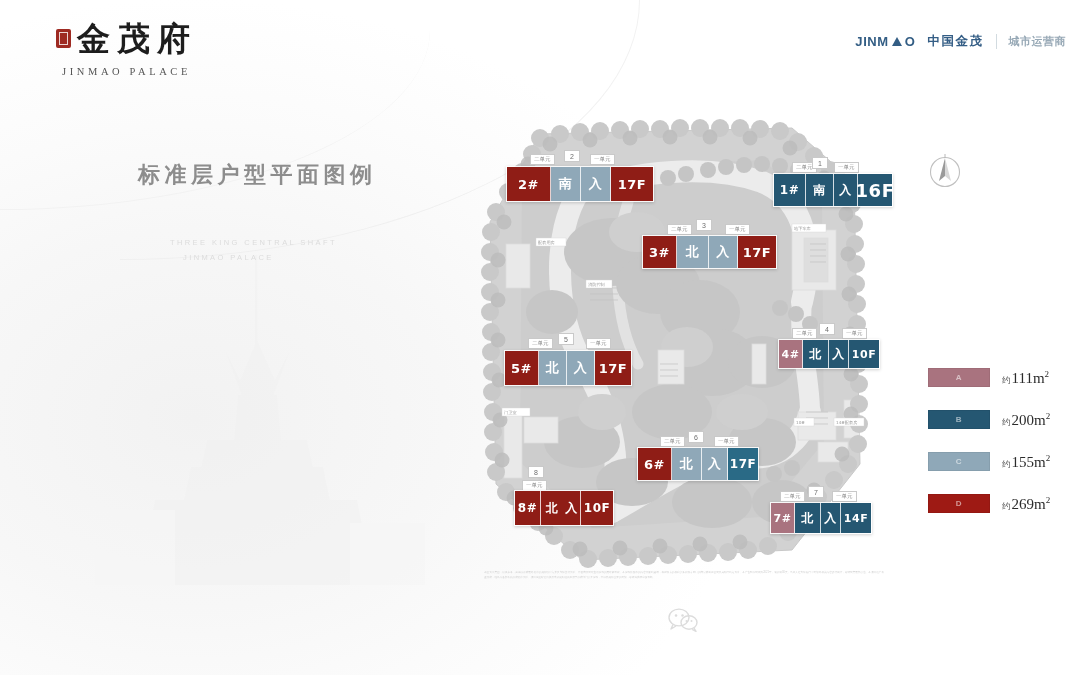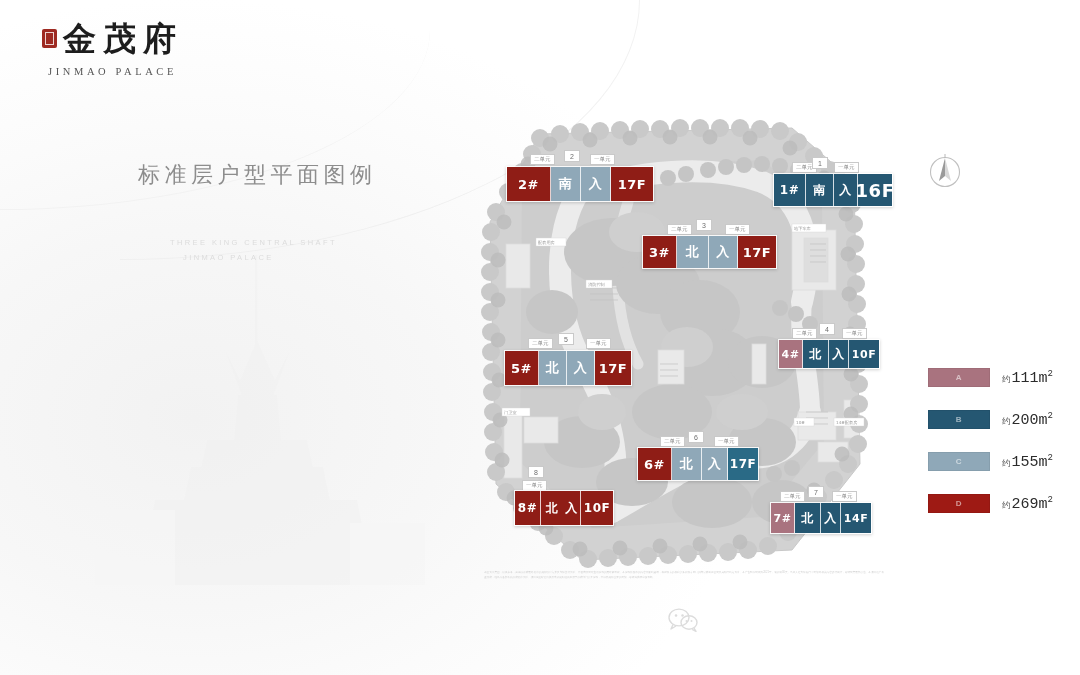--- a/index.html
+++ b/index.html
@@ -36,21 +36,21 @@
   .bg-swoosh2 {
     position: absolute; left: 0px; top: 30px;
     width: 430px; height: 180px;
     border-bottom-right-radius: 100% 100%;
     border-bottom: 1px solid #f2f2f2;
     pointer-events: none;
   }
 
   
   .logo {
-    position: absolute; left: 42px; top: 22px;
+    position: absolute; left: 56px; top: 22px;
     width: 230px; height: 62px;
   }
   .logo-row { display: flex; align-items: flex-end; gap: 6px; }
   .logo-seal {
     width: 15px; height: 19px; background: #9e2a22;
     border-radius: 2px; margin-bottom: 7px; position: relative;
     flex: 0 0 auto;
   }
   .logo-seal::after {
     content: ""; position: absolute; left: 3px; top: 3px;
@@ -89,21 +89,21 @@
   .bm-sep { width: 1px; height: 15px; background: #cfd8de; }
   .bm-blur {
     font-size: 11px; color: #8fa2b0; letter-spacing: .5px;
     filter: blur(.7px); font-weight: 700;
   }
 
   
   .title-block { position: absolute; left: 138px; top: 160px; }
   .title-cn {
     font-family: "DejaVu Serif", "Liberation Serif", serif;
-    font-size: 22px; letter-spacing: 4.5px; color: #8d8d8d; font-weight: 400;
+    font-size: 22px; letter-spacing: 4.5px; color: #8d8d8d; font-weight: 700;
     white-space: nowrap;
   }
   .title-en1 {
     margin-top: 48px; margin-left: 32px;
     font-size: 7.5px; letter-spacing: 2.4px; color: #dcdcdc; white-space: nowrap;
   }
   .title-en2 {
     margin-top: 6px; margin-left: 45px;
     font-size: 7.5px; letter-spacing: 2.4px; color: #dcdcdc; white-space: nowrap;
   }
@@ -145,21 +145,21 @@
     width: 62px; height: 19px; position: relative;
     display: flex; align-items: center; justify-content: center;
     border: 1px solid rgba(0,0,0,.06);
   }
   .swatch span {
     font-size: 8px; font-weight: 700; color: rgba(255,255,255,.55);
     letter-spacing: .5px;
   }
   .legend-label {
     margin-left: 12px; font-size: 15px; color: #2b2b2b; white-space: nowrap;
-    font-family: Liberation Mono, monospace;
+    font-family: Liberation Serif, serif;
   }
   .legend-label .approx { font-size: 8.5px; color: #4a4a4a; margin-right: 1px; }
   .legend-label .sup { font-size: 9px; vertical-align: super; }
 
   
   .disclaimer {
     position: absolute; left: 484px; top: 571px; width: 400px;
     font-size: 2.6px; line-height: 1.9; color: #cfcfcf;
     text-align: justify; word-break: break-all;
   }
@@ -200,20 +200,30 @@
   </svg>
 
   <div class="logo">
     <div class="logo-row">
       <div class="logo-seal"></div>
       <div class="logo-cn">金茂府</div>
     </div>
     <div class="logo-en">JINMAO PALACE</div>
   </div>
 
+  <div class="brandmarks">
+    <div class="bm-jinmao">
+      <span>JINM</span>
+      <span class="bm-tri"></span>
+      <span>O</span>
+    </div>
+    <div class="bm-cn">中国金茂</div>
+    <div class="bm-sep"></div>
+    <div class="bm-blur">城市运营商</div>
+  </div>
 
   <div class="title-block">
     <div class="title-cn">标准层户型平面图例</div>
     <div class="title-en1">THREE KING CENTRAL SHAFT</div>
     <div class="title-en2">JINMAO PALACE</div>
   </div>
 
   <svg class="compass" viewBox="0 0 40 40">
     <circle cx="20" cy="20" r="14.5" fill="none" stroke="#c0c0c0" stroke-width="1.1"></circle>
     <path d="M20 6 L26 29 L20 24 Z" fill="#d8d8d8"></path>

